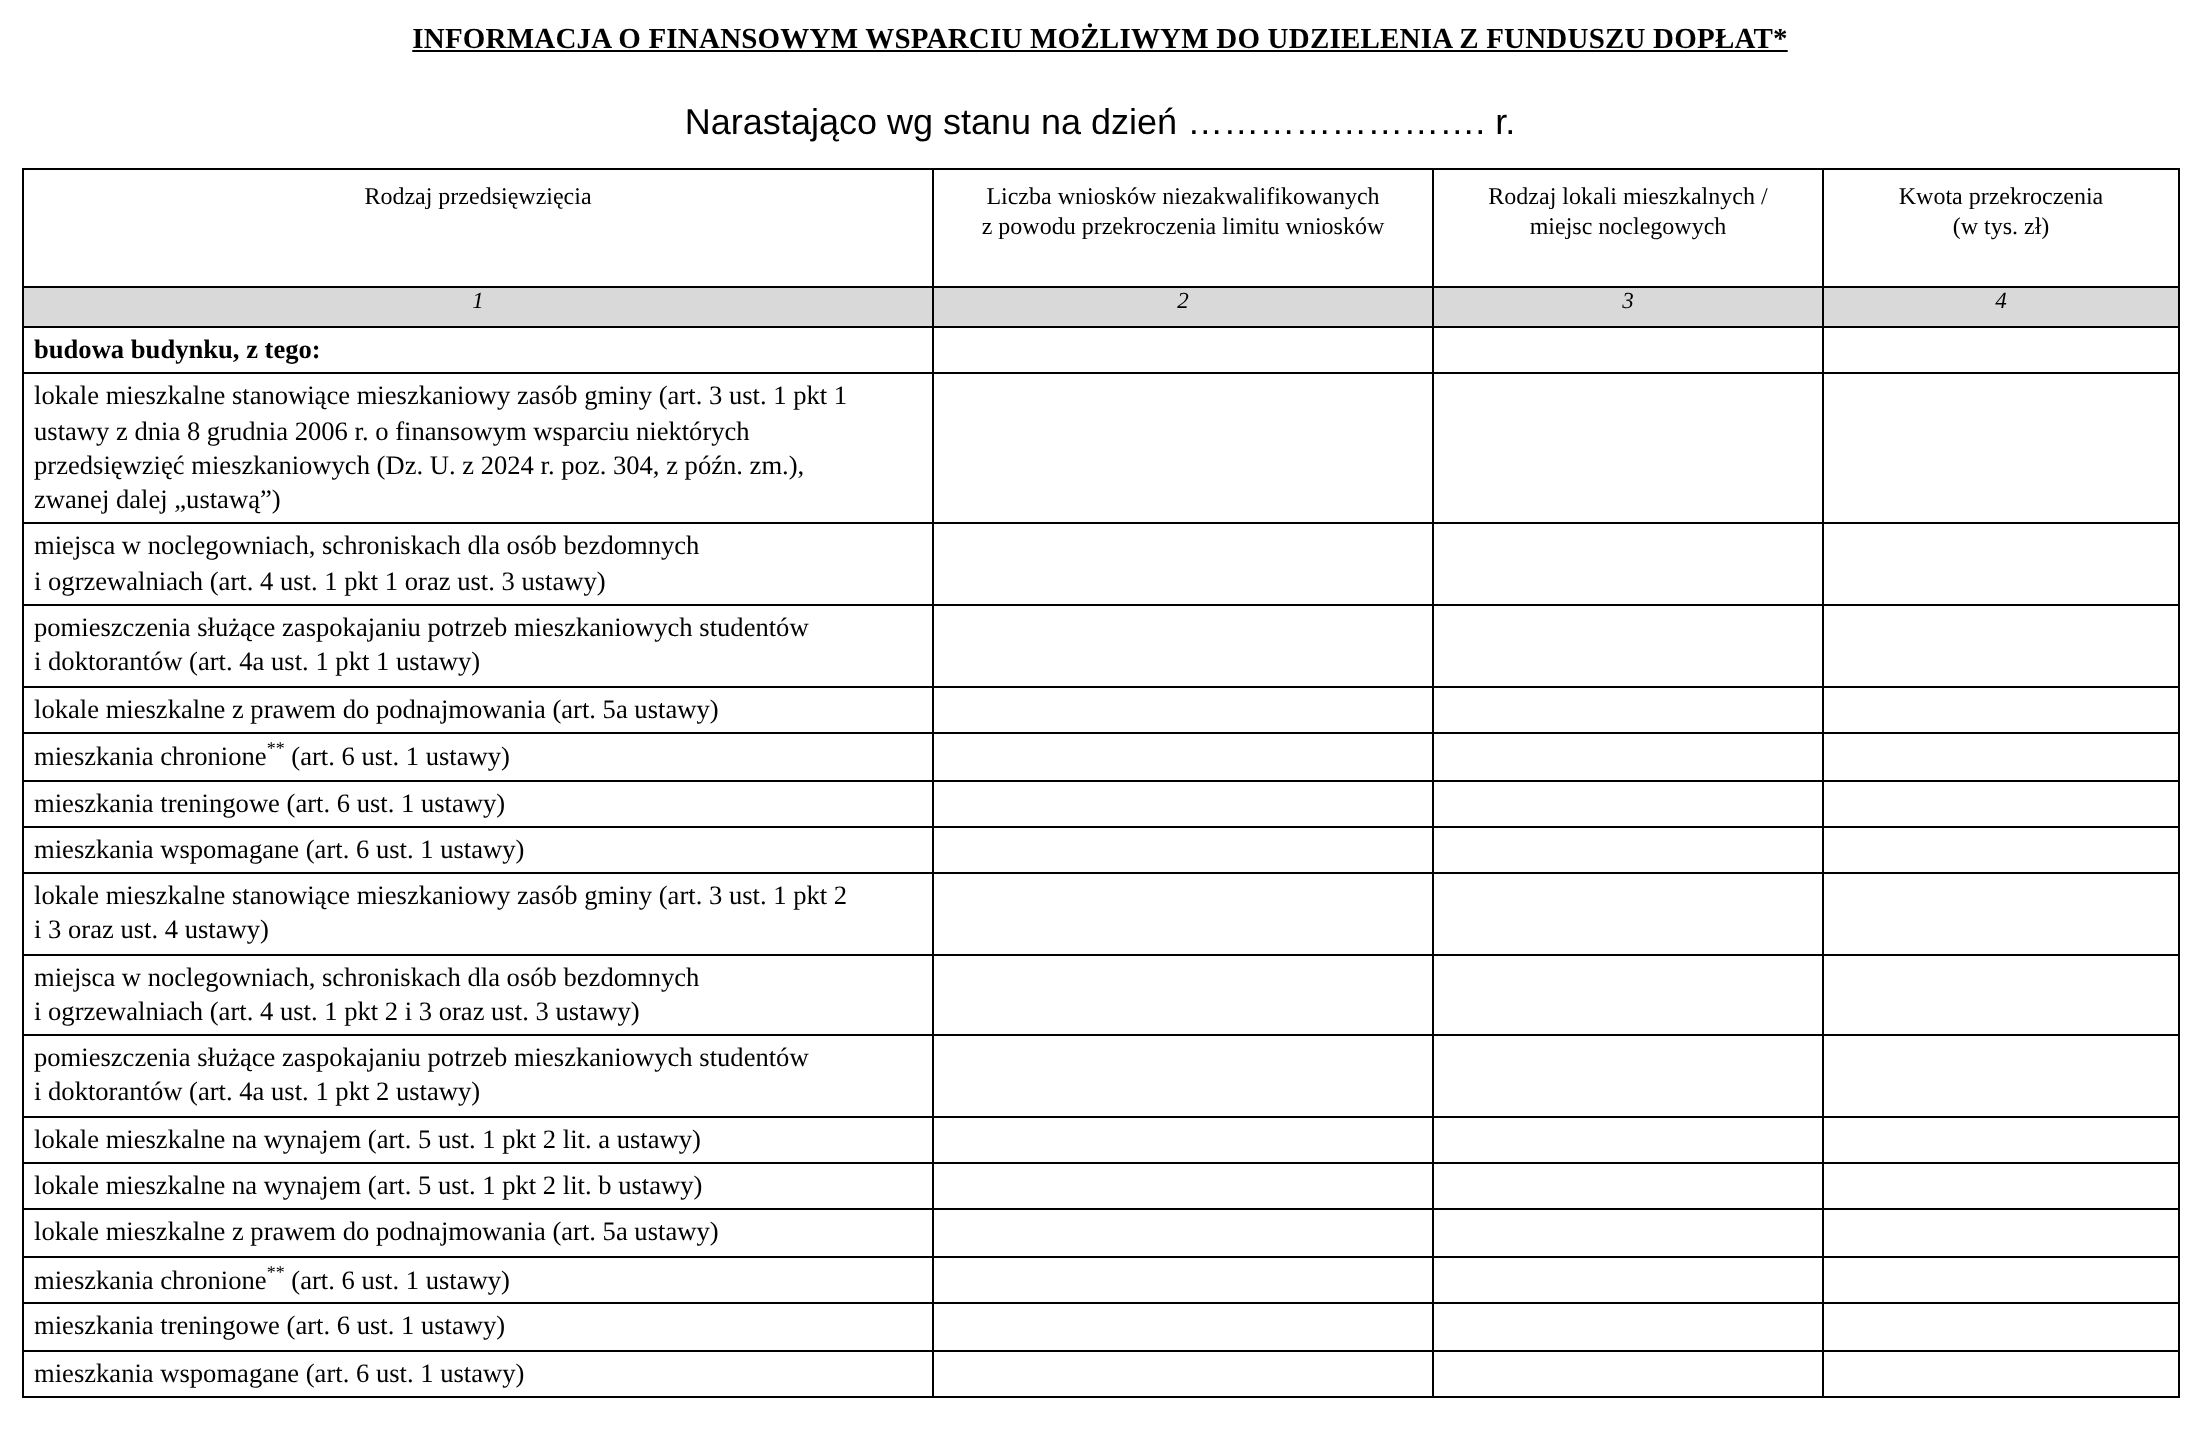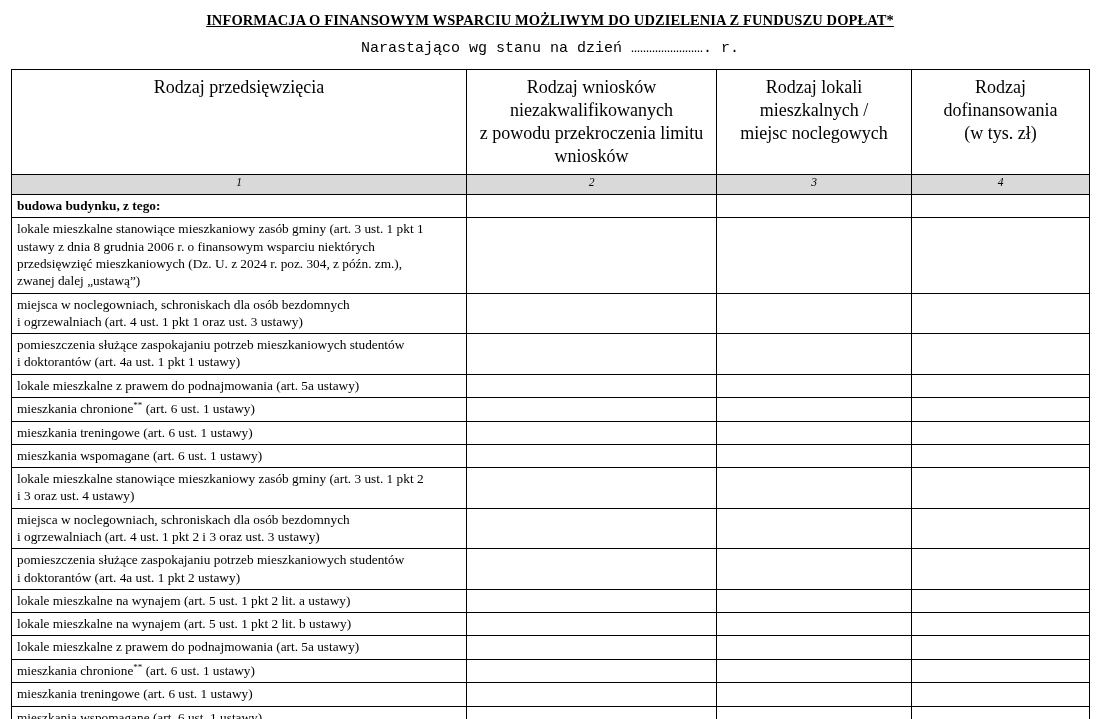--- a/index.html
+++ b/index.html
@@ -24,40 +24,40 @@
   .doc-title {
     text-align: center;
     font-size: 14.5px;
     font-weight: bold;
     letter-spacing: 0.1px;
     margin-top: 12px;
     text-decoration: underline;
   }
   .doc-subtitle {
     text-align: center;
-    font-size: 15px;
-    margin-top: 11px;
+    font-size: 18px;
+    margin-top: 22px;
     margin-bottom: 12px;
-    font-family: Liberation Mono, monospace;
+    font-family: Liberation Sans, sans-serif;
   }
   table.main {
     border-collapse: collapse;
     width: 1078px;
     margin-left: 11px;
     table-layout: fixed;
   }
   table.main th, table.main td {
     border: 1px solid #000000;
     vertical-align: top;
   }
   thead th {
     text-align: center;
     vertical-align: middle;
     font-weight: normal;
-    font-size: 18px;
+    font-size: 12px;
     padding: 6px 4px;
     line-height: 1.28;
     height: 46px;
   }
   tr.numrow td {
     background: #d9d9d9;
     text-align: center;
     font-style: italic;
     font-size: 11.5px;
     height: 16px;
@@ -99,29 +99,29 @@
       <col class="col2">
       <col class="col3">
       <col class="col4">
     </colgroup>
     <thead>
       <tr>
         <th>
           <span>Rodzaj przedsięwzięcia</span>
         </th>
         <th>
-          <span>Rodzaj wniosków niezakwalifikowanych</span><br>
+          <span>Liczba wniosków niezakwalifikowanych</span><br>
           <span>z powodu przekroczenia limitu wniosków</span>
         </th>
         <th>
           <span>Rodzaj lokali mieszkalnych /</span><br>
           <span>miejsc noclegowych</span>
         </th>
         <th>
-          <span>Rodzaj dofinansowania</span><br>
+          <span>Kwota przekroczenia</span><br>
           <span>(w tys. zł)</span>
         </th>
       </tr>
       <tr class="numrow">
         <td>1</td>
         <td>2</td>
         <td>3</td>
         <td>4</td>
       </tr>
     </thead>

